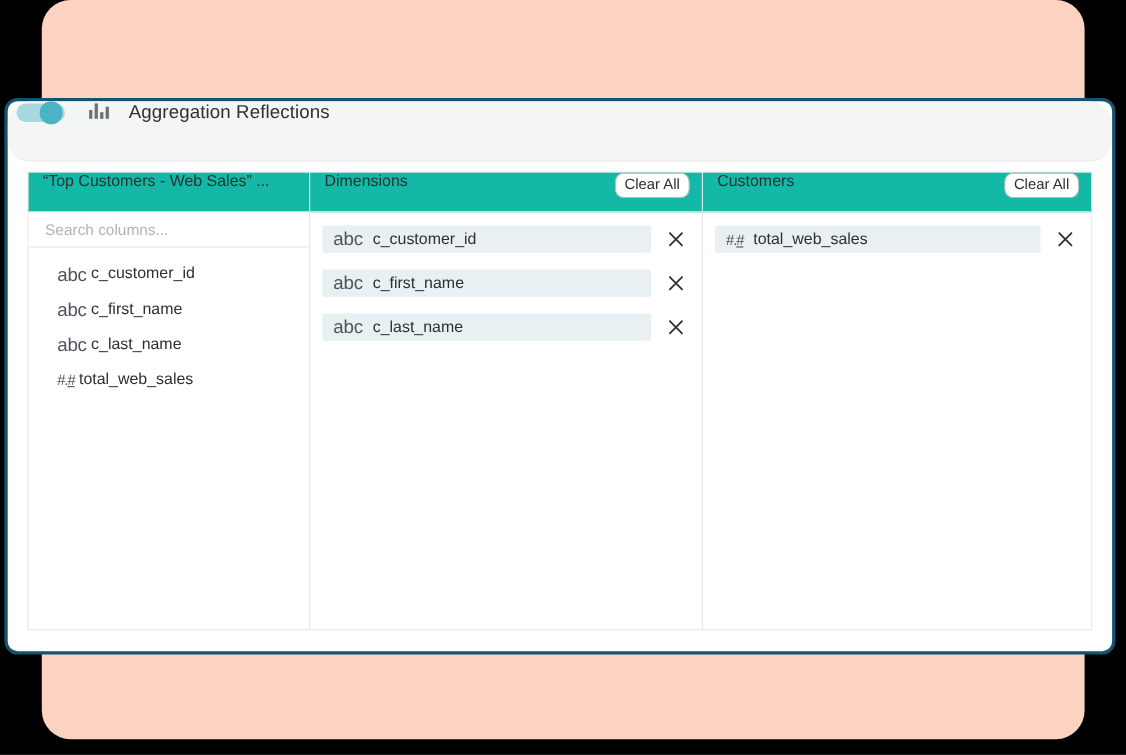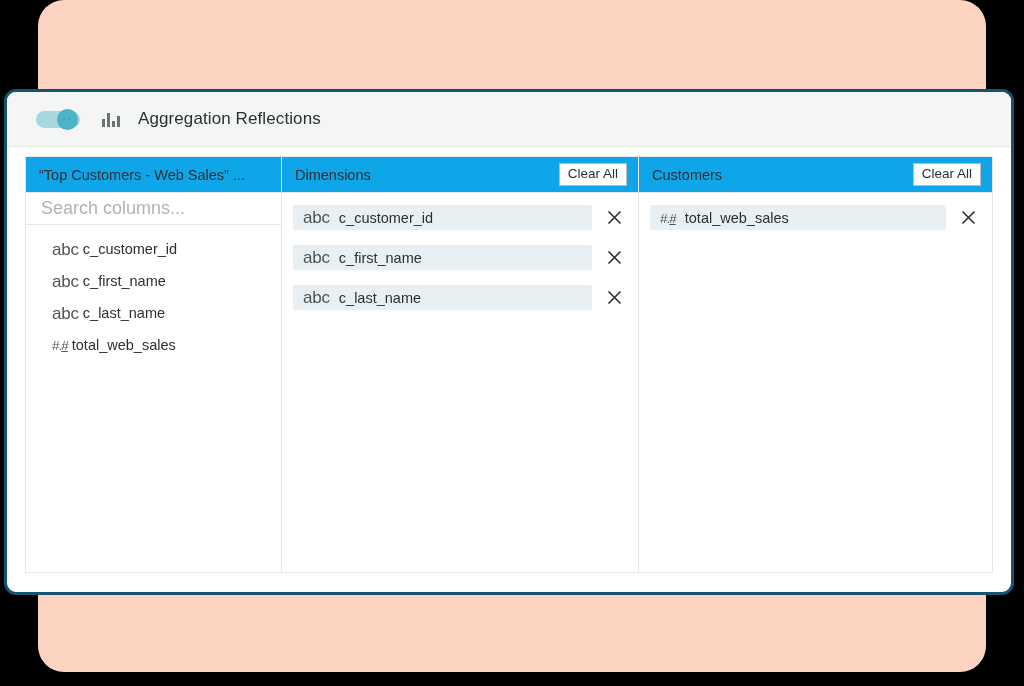--- a/index.html
+++ b/index.html
@@ -44,23 +44,24 @@
     box-sizing: border-box;
     overflow: hidden;
   }
 
   
   .dialog-header {
     height: 55px;
     background: #f4f5f5;
     border-bottom: 1px solid #e8e8e8;
     display: flex;
-    align-items: center;
-    padding: 0 29px;
-    box-sizing: border-box;
+    align-items: flex-start;
+    padding: 0 8px;
+    box-sizing: border-box;
+    border-radius: 21px;
   }
 
   .toggle {
     position: relative;
     width: 44px;
     height: 20px;
     flex: 0 0 auto;
     cursor: pointer;
   }
   .toggle .track {
@@ -149,43 +150,43 @@
     flex: 0 0 357px;
     border-right: 1px solid #e6e6e6;
   }
   .col-measures {
     flex: 1 1 auto;
   }
 
   .col-head {
     height: 36px;
     flex: 0 0 36px;
-    background: #0ea5e9;
+    background: #14b8a6;
     border-bottom: 1px solid #e6e6e6;
     display: flex;
-    align-items: center;
+    align-items: flex-start;
     justify-content: space-between;
     padding: 0 11px 0 13px;
     box-sizing: border-box;
   }
   .col-head-title {
     font-size: 14.5px;
     color: #2b3033;
     white-space: nowrap;
     overflow: hidden;
     text-overflow: ellipsis;
   }
   .clear-all-btn {
     flex: 0 0 auto;
     font-family: "Liberation Sans", sans-serif;
     font-size: 13.5px;
     color: #2b3033;
     background: #ffffff;
     border: 1px solid #b9bcbe;
-    border-radius: 0;
+    border-radius: 8px;
     padding: 2px 8px 3px 8px;
     cursor: pointer;
     line-height: 1.2;
   }
 
   
   .search-box {
     height: 32px;
     flex: 0 0 32px;
     border-bottom: 1px solid #e6e6e6;
@@ -193,21 +194,21 @@
     display: flex;
     align-items: center;
     padding: 0 13px;
     box-sizing: border-box;
   }
   .search-box input {
     width: 100%;
     border: 0;
     outline: 0;
     font-family: "Liberation Sans", sans-serif;
-    font-size: 18px;
+    font-size: 14px;
     color: #2b3033;
     background: transparent;
   }
   .search-box input::placeholder {
     color: #b0b4b7;
   }
 
   
   .source-list {
     flex: 1 1 auto;

